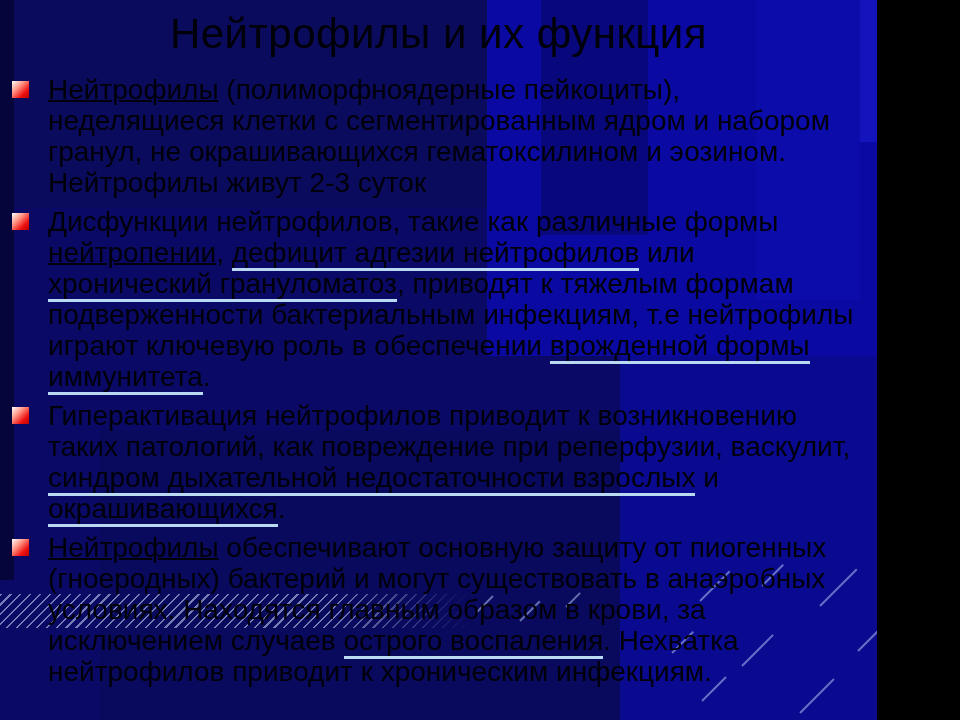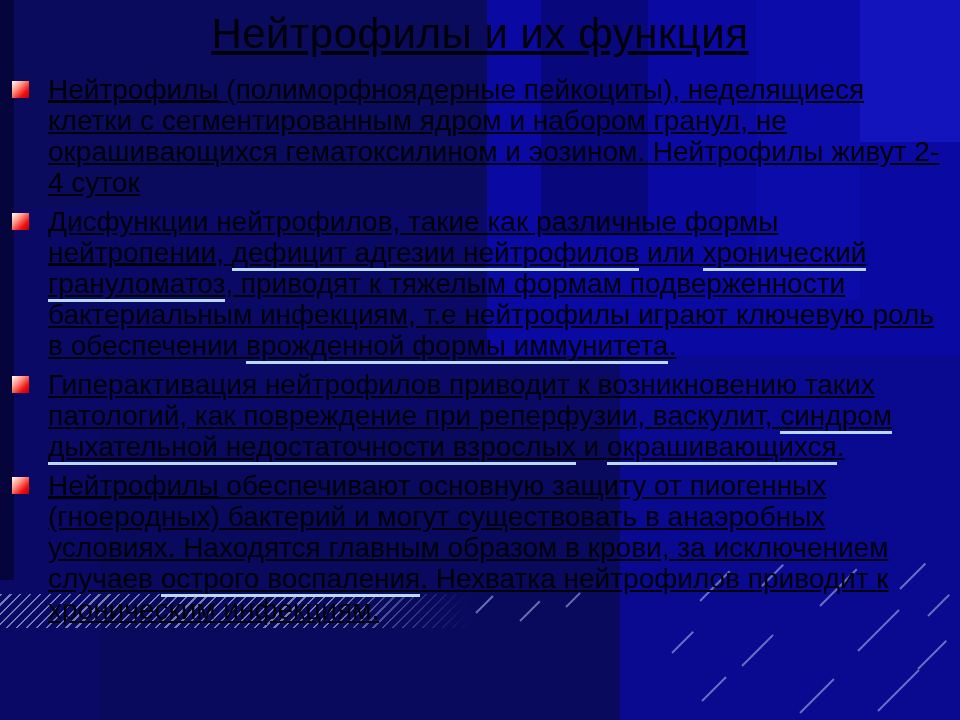--- a/index.html
+++ b/index.html
@@ -1,24 +1,23 @@
 <!DOCTYPE html>
 <html><head>
 <meta charset="utf-8">
 <style>
   html, body { margin: 0; padding: 0; background: #000; }
   .slide {
     position: relative;
-    width: 960px;
+    width: 877px;
     height: 720px;
     overflow: hidden;
     background: var(--bg-base, #0a0a66);
     font-family: "Liberation Sans", sans-serif;
     color: var(--text-color, #000008);
-    text-decoration: underline;
   }
   
   .patch { position: absolute; z-index: 0; }
   .patch.p-topleft      { left: 14px;  top: 0;     width: 476px; height: 208px; background: #0b0b5e; }
   .patch.p-bright-right { left: 487px; top: 0;     width: 473px; height: 356px; background: #0a0aa2; }
   .patch.p-darkcol      { left: 541px; top: 0;     width: 107px; height: 235px; background: #08087c; }
   .patch.p-medcol       { left: 756px; top: 0;     width: 104px; height: 300px; background: #0c0caa; }
   .patch.p-brightcol    { left: 860px; top: 0;     width: 100px; height: 142px; background: #1414bc; }
   .patch.p-right-bottom { left: 620px; top: 356px; width: 340px; height: 364px; background: #0a0a90; }
   .patch.p-left-strip   { left: 0;     top: 0;     width: 14px;  height: 580px; background: #05053c; }
@@ -106,21 +105,21 @@
     <div class="streak" style="left:878px;top:710px;width:58px"></div>
     <div class="streak" style="left:476px;top:612px;width:24px"></div>
     <div class="streak" style="left:520px;top:620px;width:28px"></div>
     <div class="streak" style="left:566px;top:606px;width:20px"></div>
   </div>
 
   <div class="title">Нейтрофилы и их функция</div>
   <div class="bullets">
       <div class="bullet-item">
         <span class="bullet-marker"></span>
-        <div class="bullet-text"><span class="seg-underline">Нейтрофилы</span><span class="seg-plain"> (полиморфноядерные пейкоциты), неделящиеся клетки с сегментированным ядром и набором гранул, не окрашивающихся гематоксилином и эозином. Нейтрофилы живут 2-4 суток</span></div>
+        <div class="bullet-text"><span class="seg-underline">Нейтрофилы</span><span class="seg-plain"> (полиморфноядерные пейкоциты), неделящиеся клетки с сегментированным ядром и набором гранул, не окрашивающихся гематоксилином и эозином. Нейтрофилы живут 2-3 суток</span></div>
       </div>
       <div class="bullet-item">
         <span class="bullet-marker"></span>
         <div class="bullet-text"><span class="seg-plain">Дисфункции нейтрофилов, такие как различные формы </span><span class="seg-underline">нейтропении</span><span class="seg-plain">, </span><span class="seg-link">дефицит адгезии нейтрофилов</span><span class="seg-plain"> или </span><span class="seg-link">хронический грануломатоз</span><span class="seg-plain">, приводят к тяжелым формам подверженности бактериальным инфекциям, т.е нейтрофилы играют ключевую роль в обеспечении </span><span class="seg-link">врожденной формы иммунитета</span><span class="seg-plain">.</span></div>
       </div>
       <div class="bullet-item">
         <span class="bullet-marker"></span>
         <div class="bullet-text"><span class="seg-plain">Гиперактивация нейтрофилов приводит к возникновению таких патологий, как повреждение при реперфузии, васкулит, </span><span class="seg-link">синдром дыхательной недостаточности взрослых</span><span class="seg-plain"> и </span><span class="seg-link">окрашивающихся</span><span class="seg-plain">.</span></div>
       </div>
       <div class="bullet-item">

